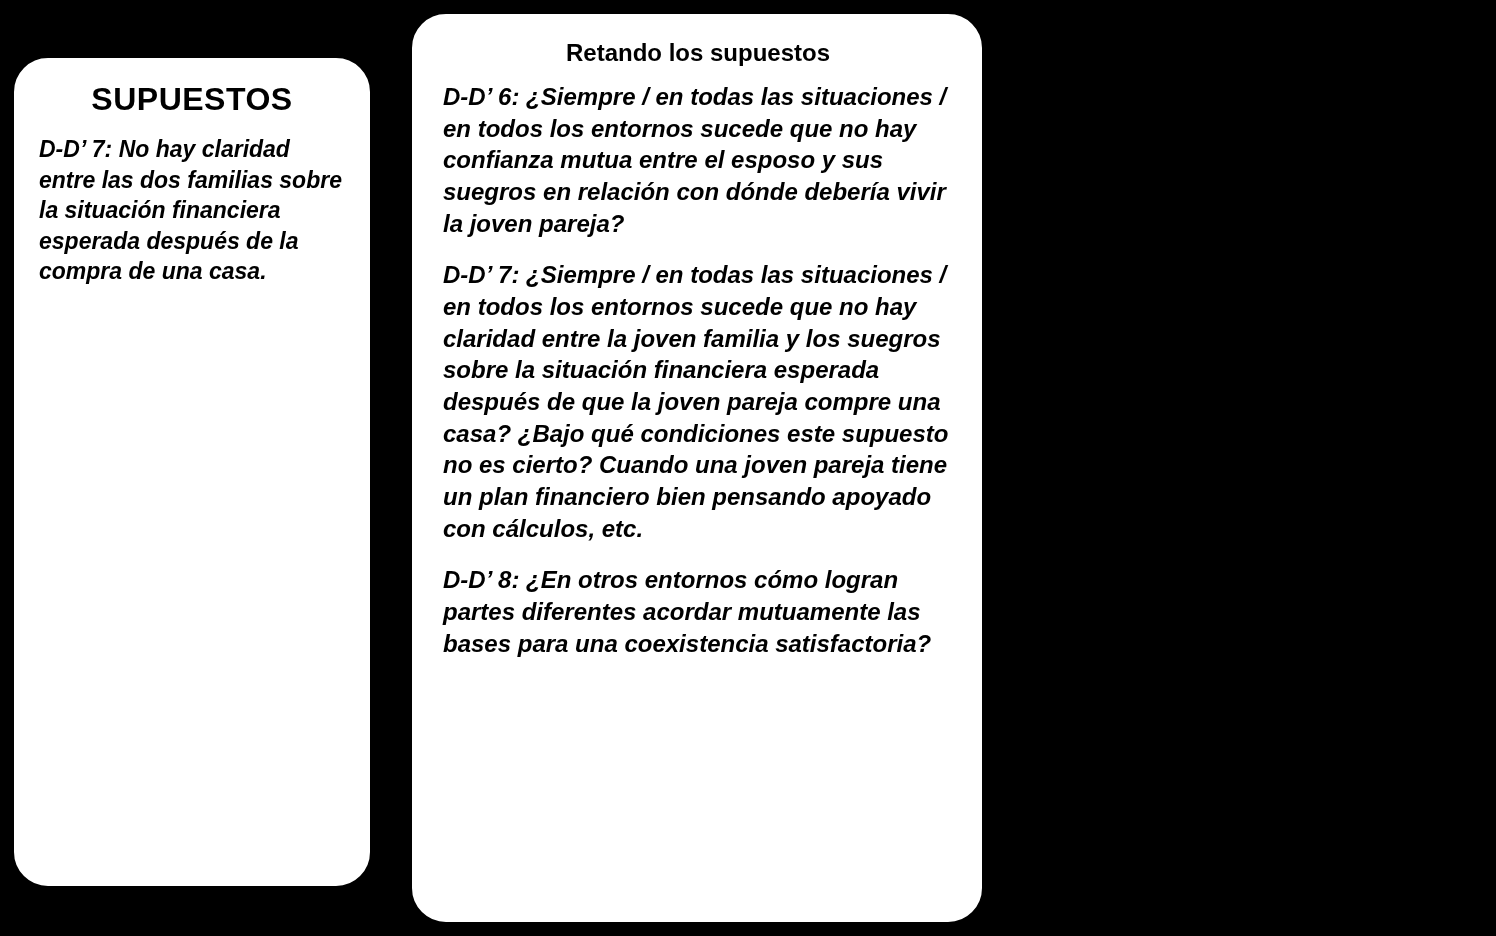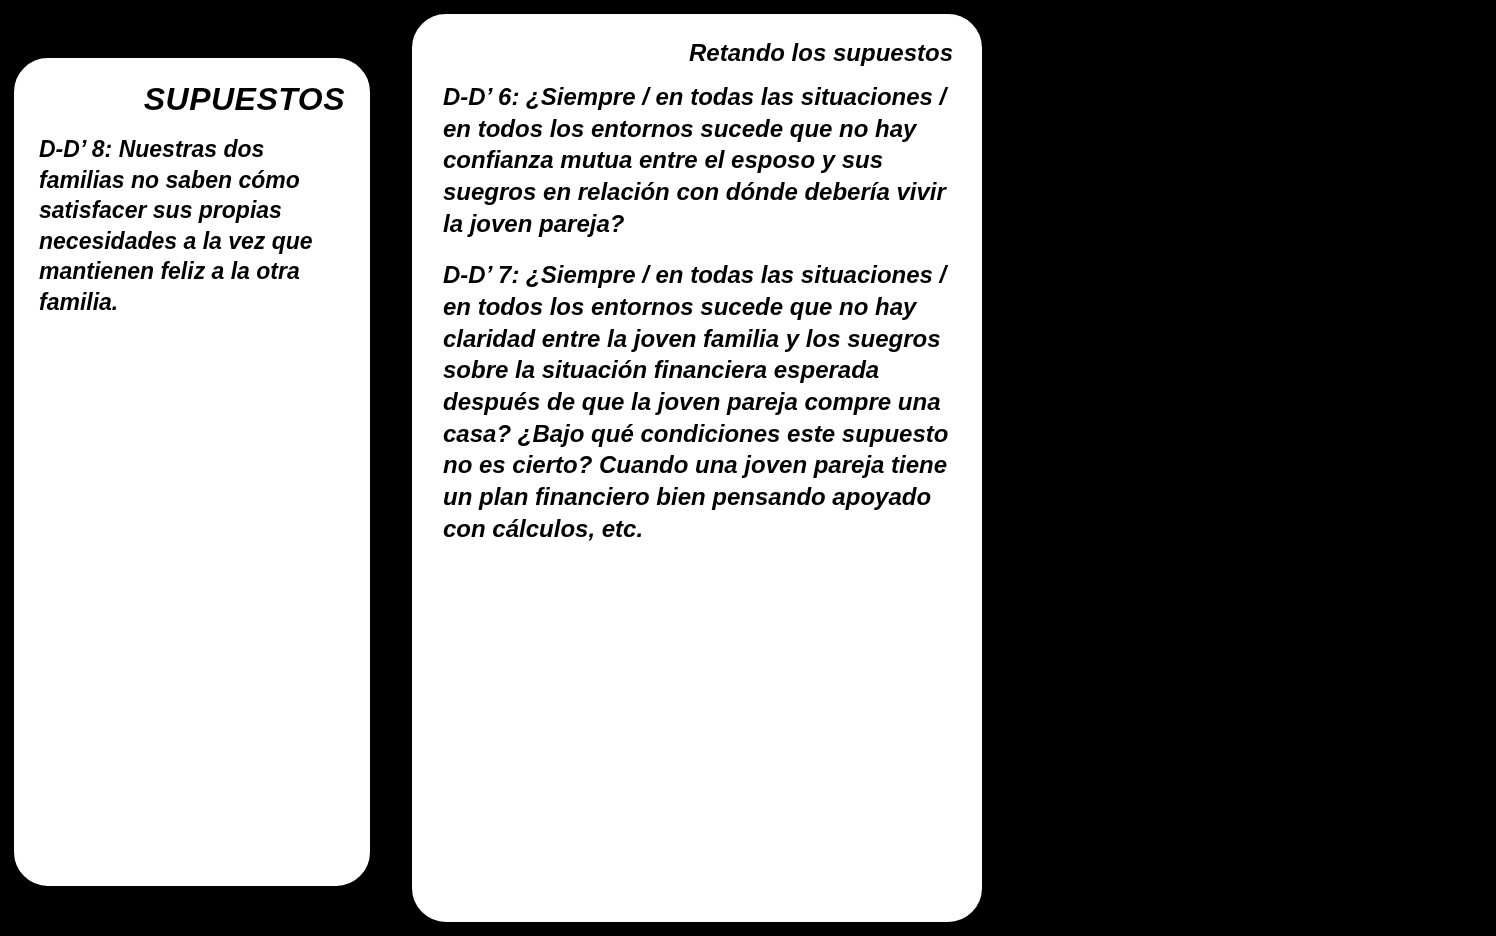--- a/index.html
+++ b/index.html
@@ -32,22 +32,21 @@
   }
   .card-challenge {
     left: 412px;
     top: 14px;
     width: 570px;
     height: 908px;
     padding: 22px 26px 10px 28px;
   }
   .card-title {
     font-weight: bold;
-    font-style: italic;
-    text-align: right;
+    text-align: center;
     margin: 0 0 10px 0;
   }
   .title-assumptions {
     font-size: 32px;
     letter-spacing: 0.5px;
     margin-bottom: 16px;
   }
   .title-challenge {
     font-size: 24px;
     margin-bottom: 14px;
@@ -71,22 +70,23 @@
     margin-bottom: 0;
   }
 </style>
 </head>
 <body>
 
 <div class="canvas">
 
   <div class="card card-assumptions">
     <div class="card-title title-assumptions">SUPUESTOS</div>
-    <p class="para">D-D’ 8: Nuestras dos familias no saben cómo satisfacer sus propias necesidades a la vez que mantienen feliz a la otra familia.</p>
+    <p class="para">D-D’  7: No hay claridad entre las dos familias sobre la situación financiera esperada después de la compra de una casa.</p>
   </div>
 
   <div class="card card-challenge">
     <div class="card-title title-challenge">Retando los supuestos</div>
     <p class="para">D-D’ 6: ¿Siempre / en todas las situaciones / en todos los entornos sucede que no hay confianza mutua entre el esposo y sus suegros en relación con dónde debería vivir la joven pareja?</p>
     <p class="para">D-D’  7: ¿Siempre / en todas las situaciones / en todos los entornos sucede que no hay claridad entre la joven familia y los suegros sobre la situación financiera esperada después de que la joven pareja compre una casa? ¿Bajo qué condiciones este supuesto no es cierto? Cuando una joven pareja tiene un plan financiero bien pensando apoyado con cálculos, etc.</p>
+    <p class="para">D-D’ 8: ¿En otros entornos cómo logran partes diferentes acordar mutuamente las bases para una coexistencia satisfactoria?</p>
   </div>
 
 </div>
 
 </body></html>

